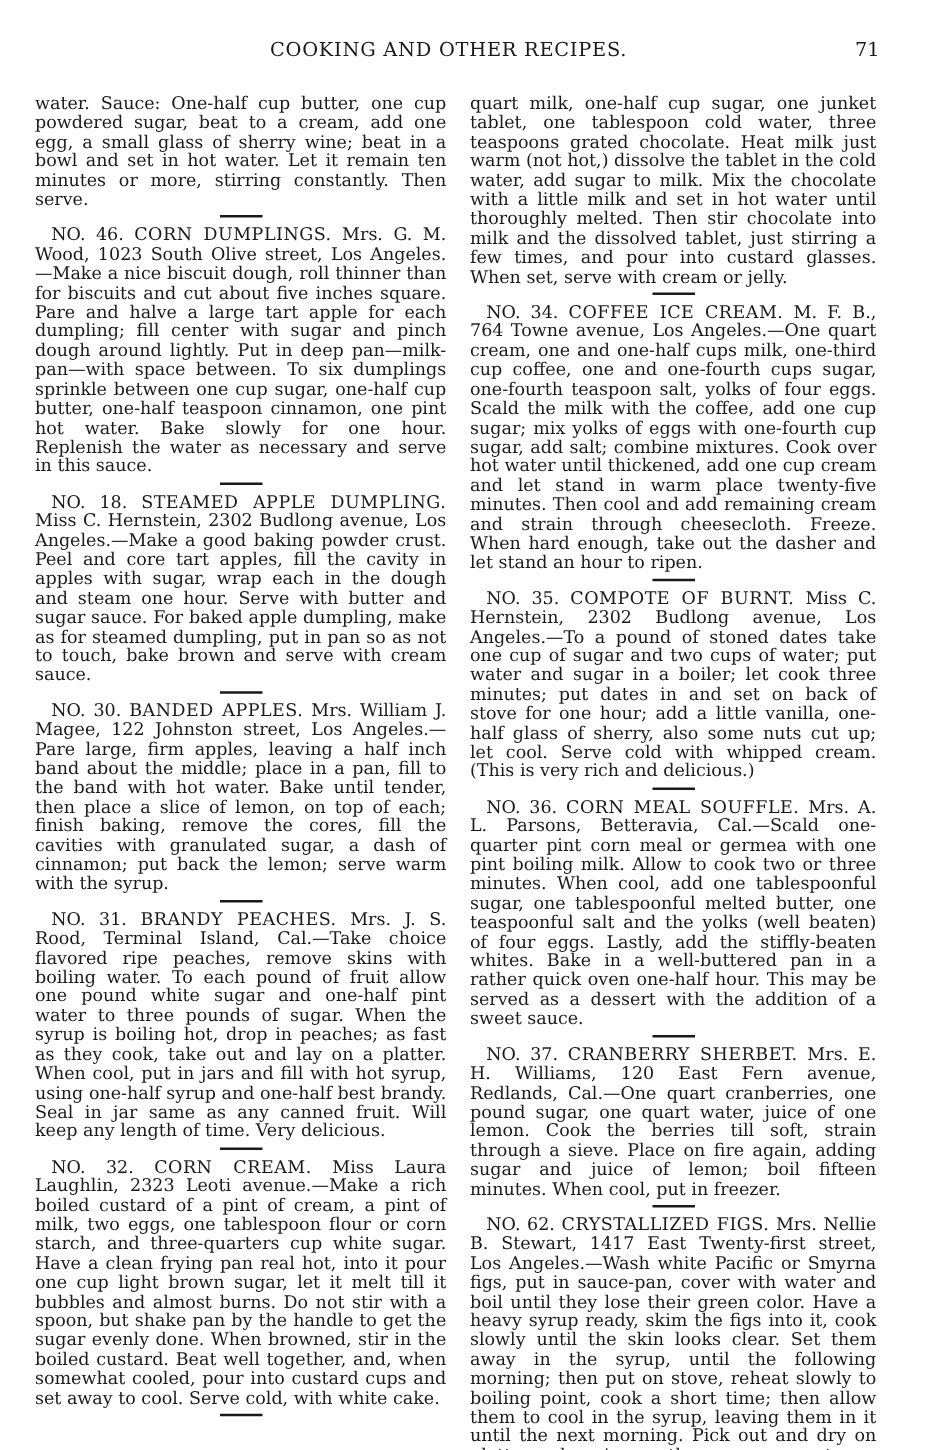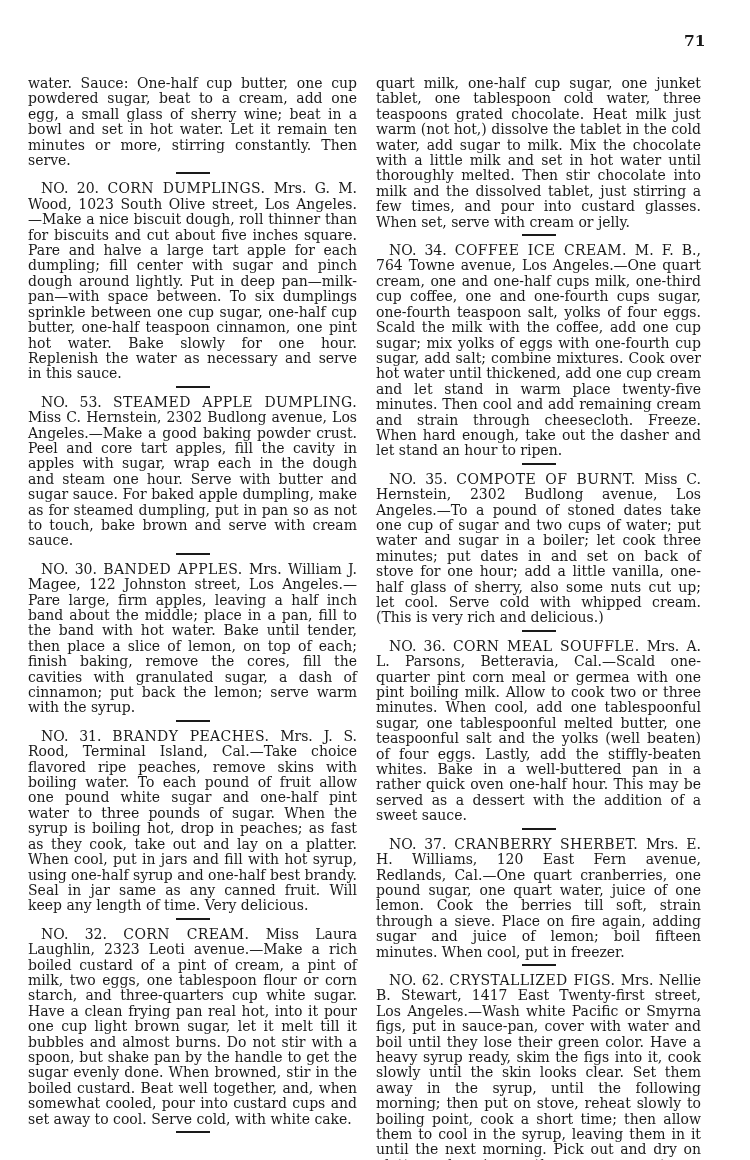--- a/index.html
+++ b/index.html
@@ -10,21 +10,21 @@
     }
     .header {
       position: absolute; top: 31px; left: 0; width: 750px; height: 22px;
     }
     .running-title {
       position: absolute; left: 216px; top: 0;
       font-size: 15.5px; letter-spacing: 0.6px; white-space: nowrap;
     }
     .page-number {
       position: absolute; left: 684px; top: 0;
-      font-size: 15.5px; font-weight: bold;
+      font-size: 15.5px; font-weight: normal;
     }
     .col {
       position: absolute; top: 76px;
       font-size: 14px; line-height: 15.4px;
       text-align: justify;
     }
     .col.left { left: 28px; width: 329px; }
     .col.right { left: 376px; width: 325px; }
     .col p { margin: 0; text-indent: 0; }
     .col p.recipe { text-indent: 13px; }
@@ -32,36 +32,37 @@
       width: 34px; height: 2px; background: #1a1a1a;
       margin: 4px auto 7px auto;
     }
     .recipe-title { letter-spacing: 0.4px; }
     .recipe-no { }
   </style>
 </head>
 <body>
 
 <div class="header">
+  <span class="running-title">COOKING AND OTHER RECIPES.</span>
   <span class="page-number">71</span>
 </div>
 
 <div class="col left">
   <p>water. Sauce: One-half cup butter, one cup powdered sugar, beat to a cream, add one egg, a small glass of sherry wine; beat in a bowl and set in hot water. Let it remain ten minutes or more, stirring constantly. Then serve.</p>
 
   <div class="rule"></div>
   <p class="recipe">
-    <span class="recipe-no">NO. 20.</span>
+    <span class="recipe-no">NO. 46.</span>
     <span class="recipe-title">CORN DUMPLINGS.</span>
     <span>Mrs. G. M. Wood, 1023 South Olive street, Los Angeles.—Make a nice biscuit dough, roll thinner than for biscuits and cut about five inches square. Pare and halve a large tart apple for each dumpling; fill center with sugar and pinch dough around lightly. Put in deep pan—milk-pan—with space between. To six dumplings sprinkle between one cup sugar, one-half cup butter, one-half teaspoon cinnamon, one pint hot water. Bake slowly for one hour. Replenish the water as necessary and serve in this sauce.</span>
   </p>
 
   <div class="rule"></div>
   <p class="recipe">
-    <span class="recipe-no">NO. 53.</span>
+    <span class="recipe-no">NO. 18.</span>
     <span class="recipe-title">STEAMED APPLE DUMPLING.</span>
     <span>Miss C. Hernstein, 2302 Budlong avenue, Los Angeles.—Make a good baking powder crust. Peel and core tart apples, fill the cavity in apples with sugar, wrap each in the dough and steam one hour. Serve with butter and sugar sauce. For baked apple dumpling, make as for steamed dumpling, put in pan so as not to touch, bake brown and serve with cream sauce.</span>
   </p>
 
   <div class="rule"></div>
   <p class="recipe">
     <span class="recipe-no">NO. 30.</span>
     <span class="recipe-title">BANDED APPLES.</span>
     <span>Mrs. William J. Magee, 122 Johnston street, Los Angeles.—Pare large, firm apples, leaving a half inch band about the middle; place in a pan, fill to the band with hot water. Bake until tender, then place a slice of lemon, on top of each; finish baking, remove the cores, fill the cavities with granulated sugar, a dash of cinnamon; put back the lemon; serve warm with the syrup.</span>
   </p>

